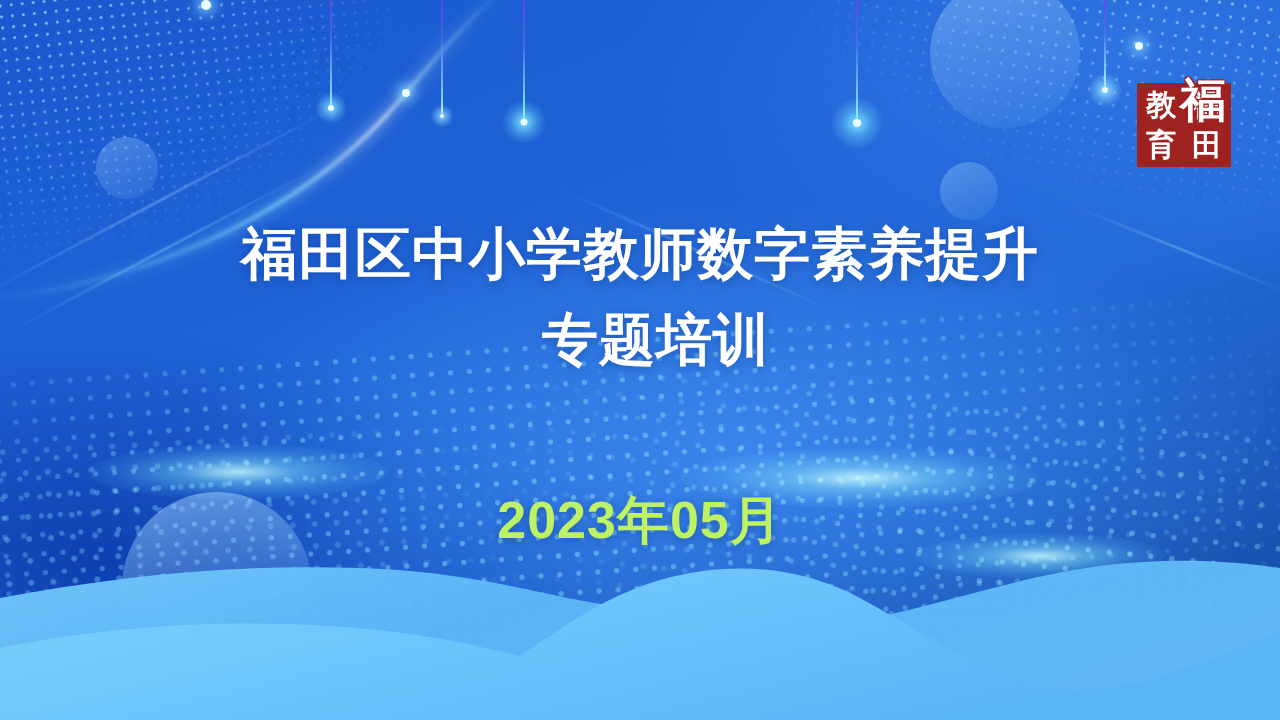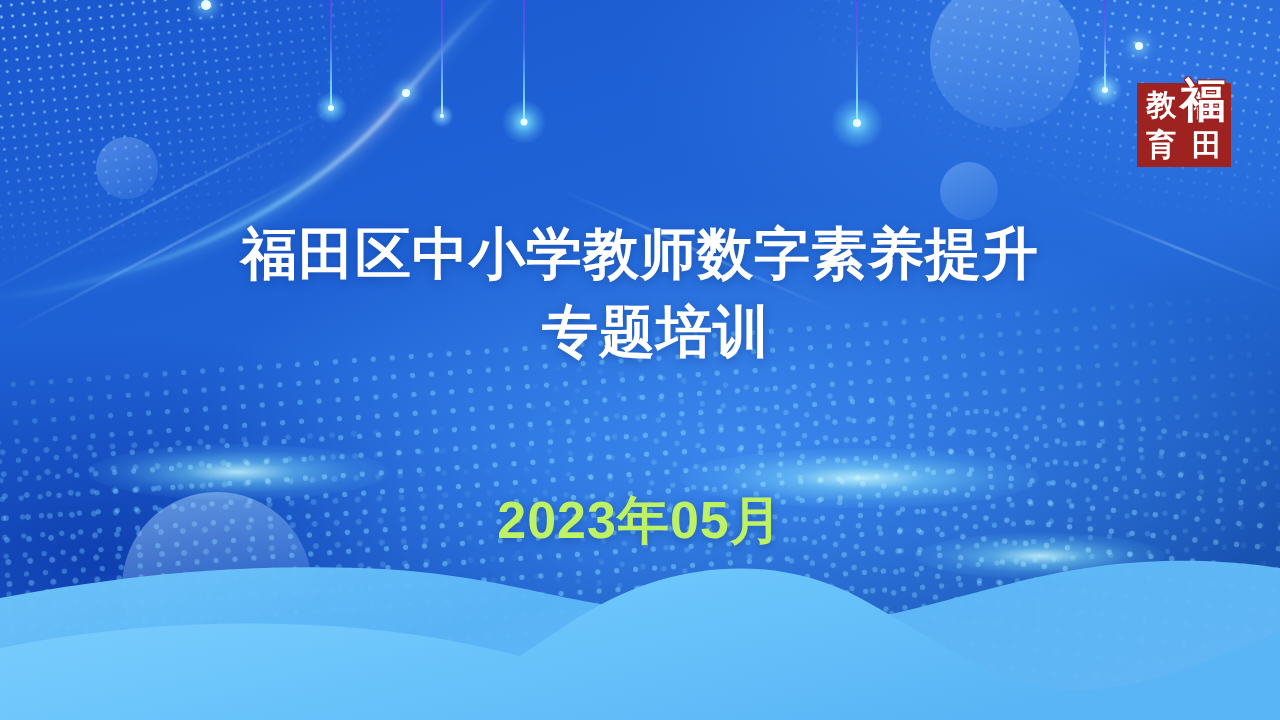--- a/index.html
+++ b/index.html
@@ -165,21 +165,21 @@
     position:absolute;width:1280px;text-align:center;
     color:#ffffff;
     font-weight:700;
     font-size:56px;
     line-height:1;
     letter-spacing:1px;
     text-shadow:0 2px 10px rgba(8,40,110,.35);
     white-space:nowrap;
   }
   .title-1{top:226px;}
-  .title-2{top:304px;padding-left:32px;}
+  .title-2{top:312px;padding-left:32px;}
   .date-line{
     position:absolute;width:1280px;text-align:center;top:494px;
     color:#bef264;font-weight:700;font-size:52px;line-height:1;
     letter-spacing:1px;
     text-shadow:0 2px 8px rgba(8,40,110,.35);
   }
 </style>
 </head>
 <body>
 

